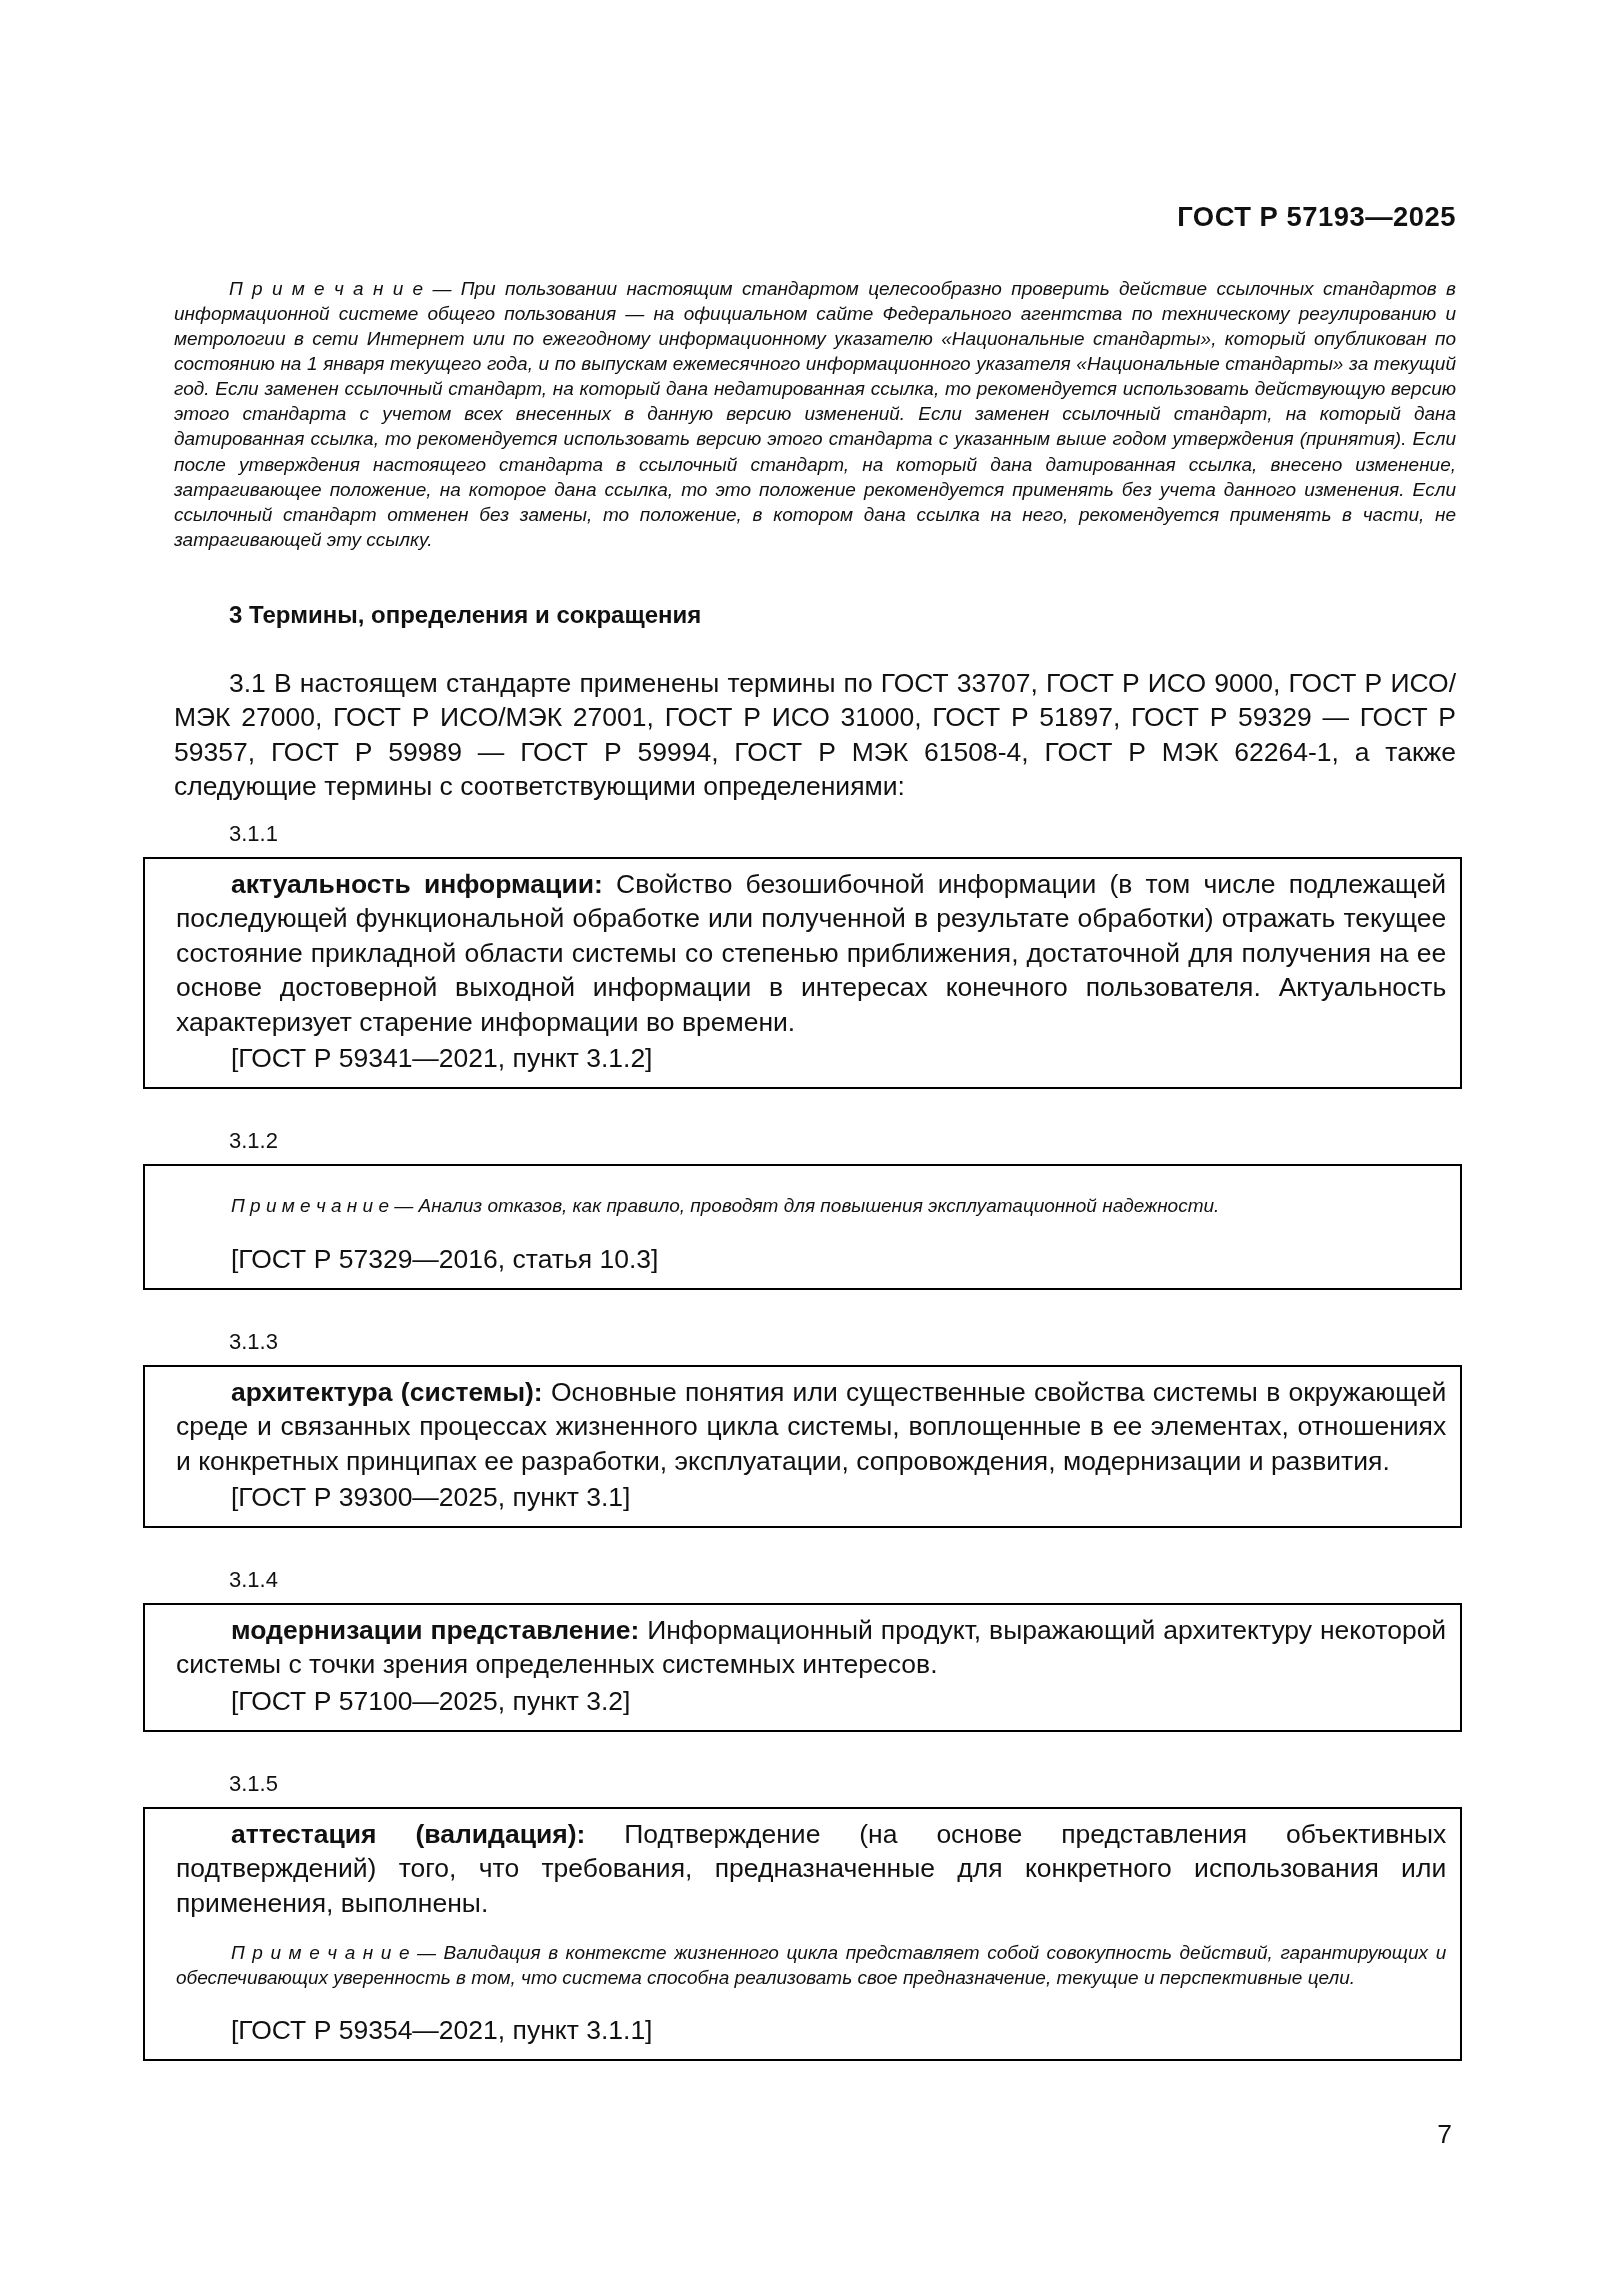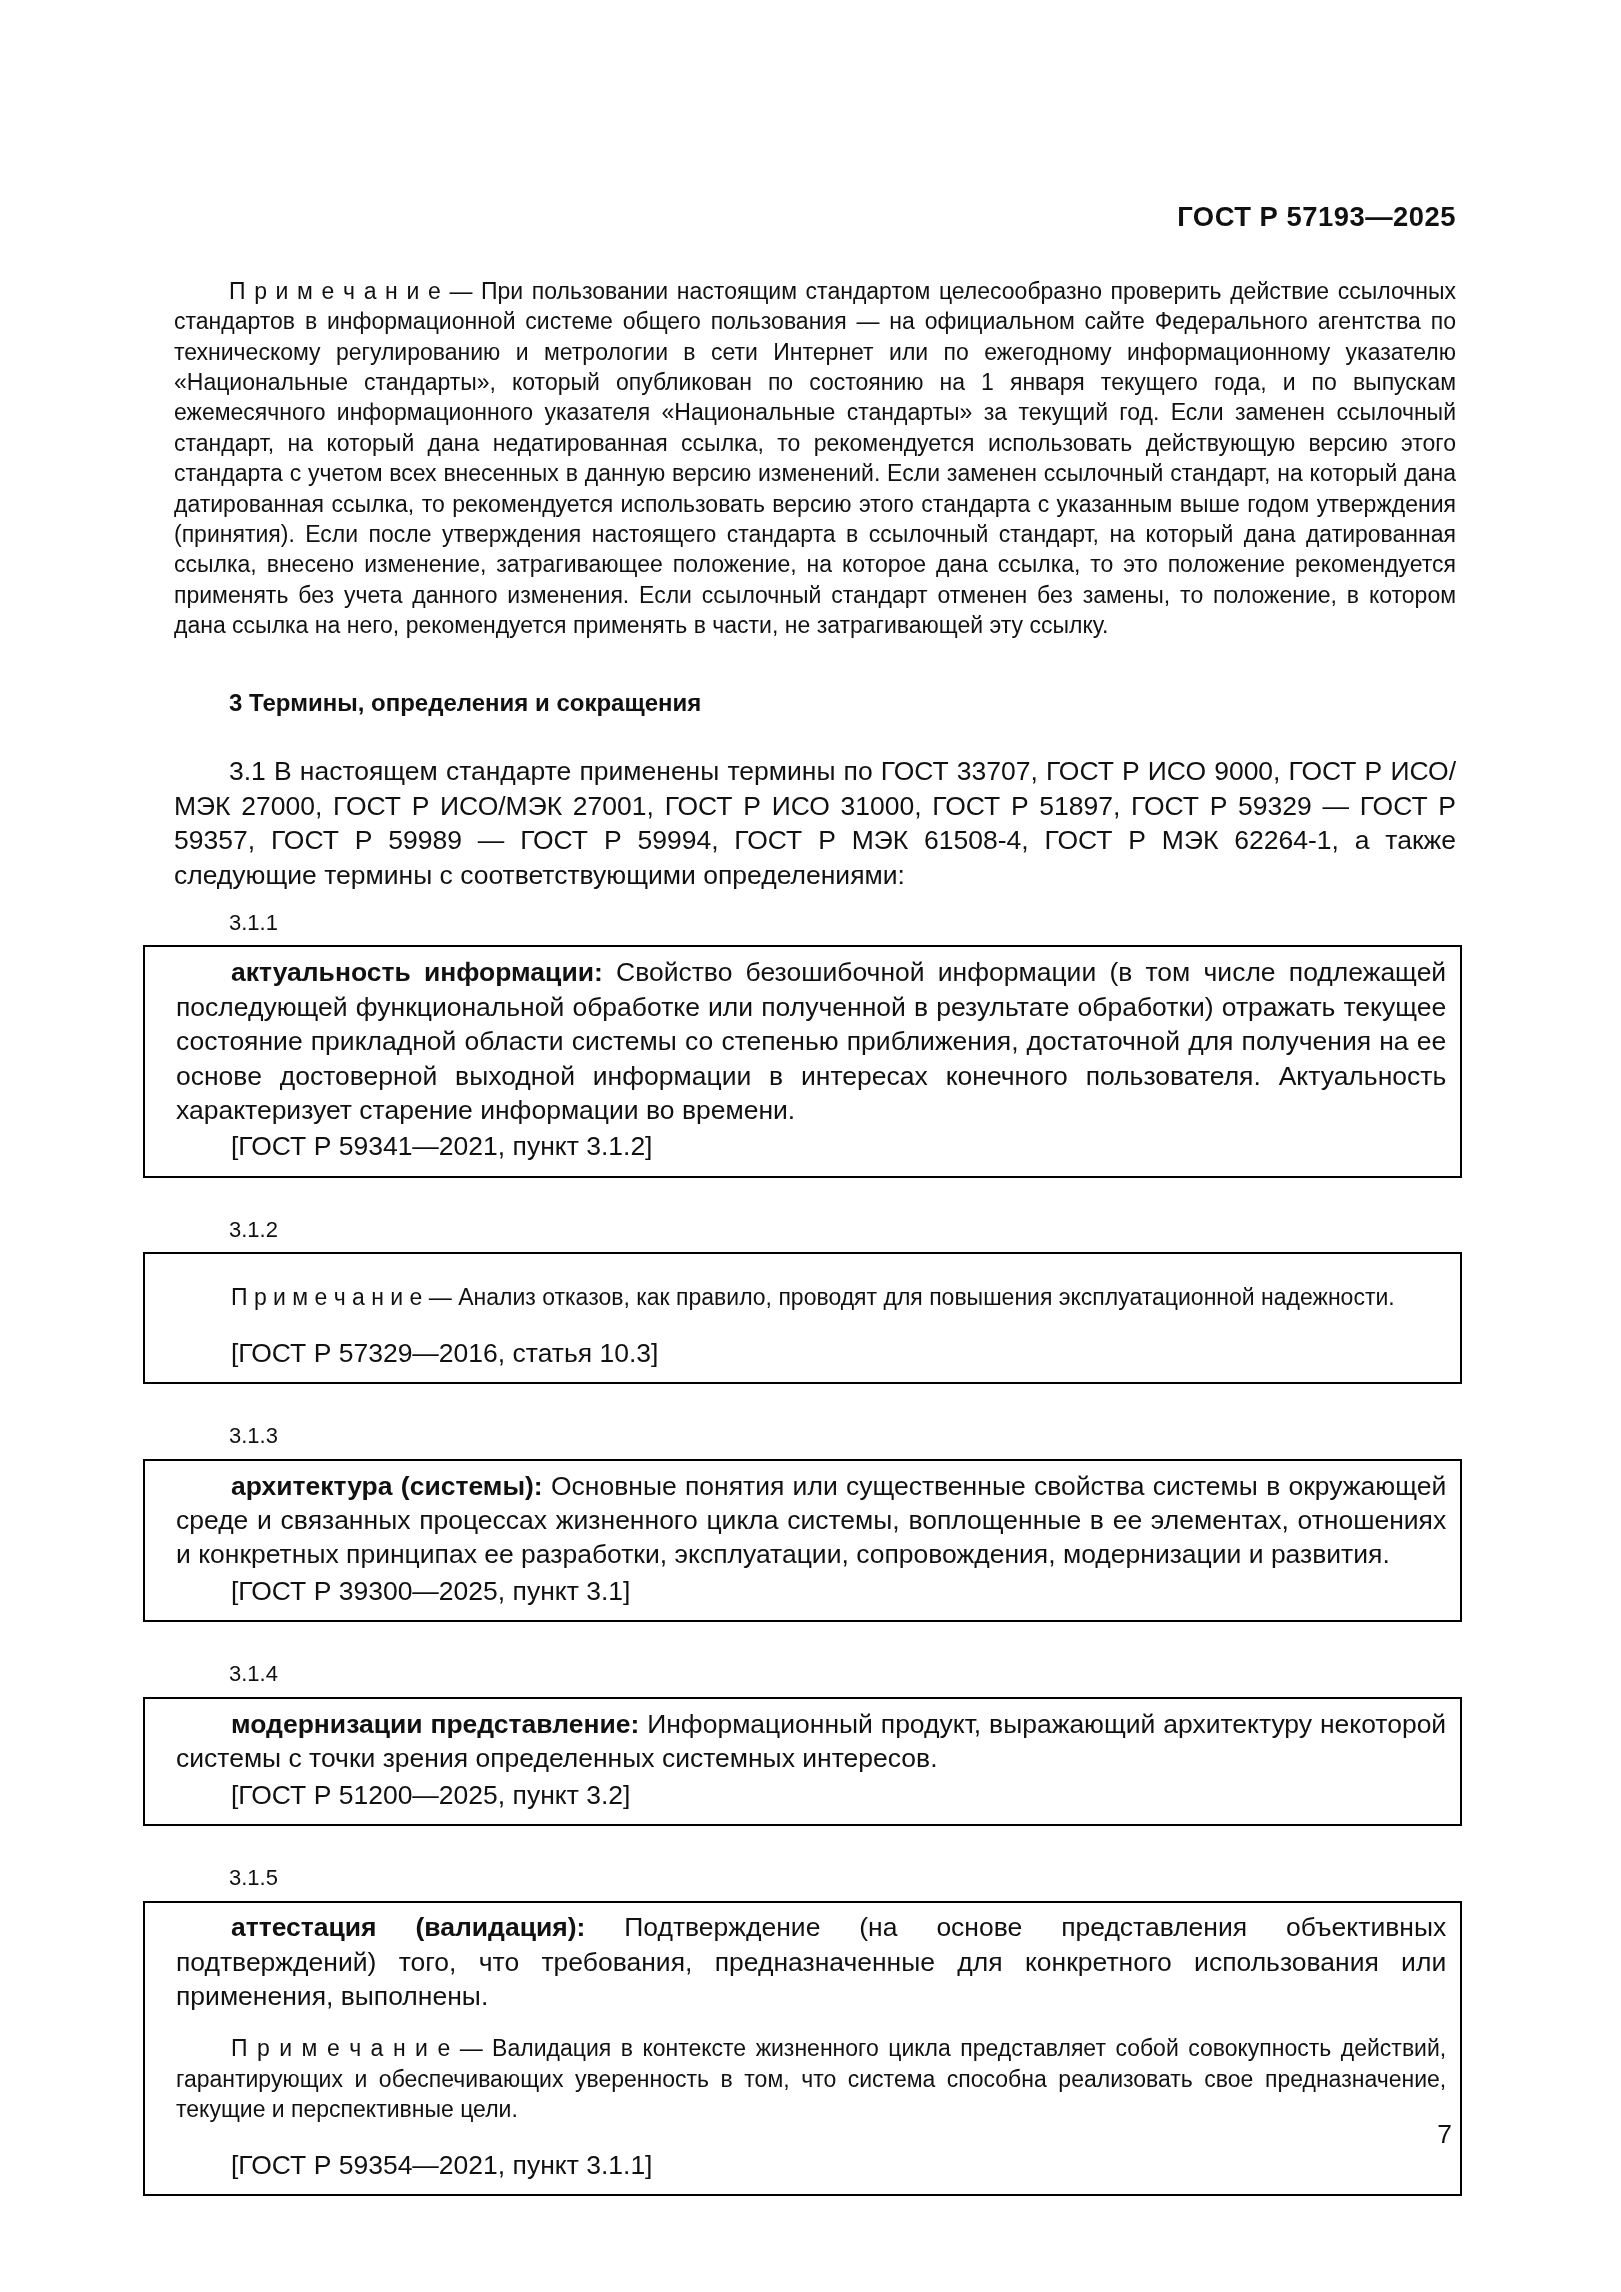--- a/index.html
+++ b/index.html
@@ -26,24 +26,25 @@
     letter-spacing: 0.5px;
     margin-bottom: 43px;
   }
   .body-text {
     font-size: 26.5px;
     line-height: 1.30;
     text-align: justify;
   }
   .indent { text-indent: 55px; }
   .note-text {
-    font-size: 23px;
+    font-size: 19px;
     line-height: 1.32;
     text-align: justify;
     text-indent: 55px;
+    font-style: italic;
   }
   .section-title {
     font-size: 24px;
     font-weight: bold;
     margin: 49px 0 37px 0;
     text-indent: 55px;
   }
   .intro { margin-bottom: 13.7px; margin-top: 12px; }
   .term-number {
     font-size: 22px;
@@ -94,21 +95,21 @@
 
     <p class="term-number">3.1.3</p>
     <div class="term-box">
       <p class="body-text indent"><b>архитектура (системы):</b> <span>Основные понятия или существенные свойства системы в окружающей среде и связанных процессах жизненного цикла системы, воплощенные в ее элементах, отношениях и конкретных принципах ее разработки, эксплуатации, сопровождения, модернизации и развития.</span></p>
       <p class="body-text indent source">[ГОСТ Р 39300—2025, пункт 3.1]</p>
     </div>
 
     <p class="term-number">3.1.4</p>
     <div class="term-box">
       <p class="body-text indent"><b>модернизации представление:</b> <span>Информационный продукт, выражающий архитектуру некоторой системы с точки зрения определенных системных интересов.</span></p>
-      <p class="body-text indent source">[ГОСТ Р 51200—2025, пункт 3.2]</p>
+      <p class="body-text indent source">[ГОСТ Р 57100—2025, пункт 3.2]</p>
     </div>
 
     <p class="term-number">3.1.5</p>
     <div class="term-box">
       <p class="body-text indent"><b>аттестация (валидация):</b> <span>Подтверждение (на основе представления объективных подтверждений) того, что требования, предназначенные для конкретного использования или применения, выполнены.</span></p>
       <p class="note-text box-note">П р и м е ч а н и е  — Валидация в контексте жизненного цикла представляет собой совокупность действий, гарантирующих и обеспечивающих уверенность в том, что система способна реализовать свое предназначение, текущие и перспективные цели.</p>
       <p class="body-text indent source">[ГОСТ Р 59354—2021, пункт 3.1.1]</p>
     </div>
 
   </div>

